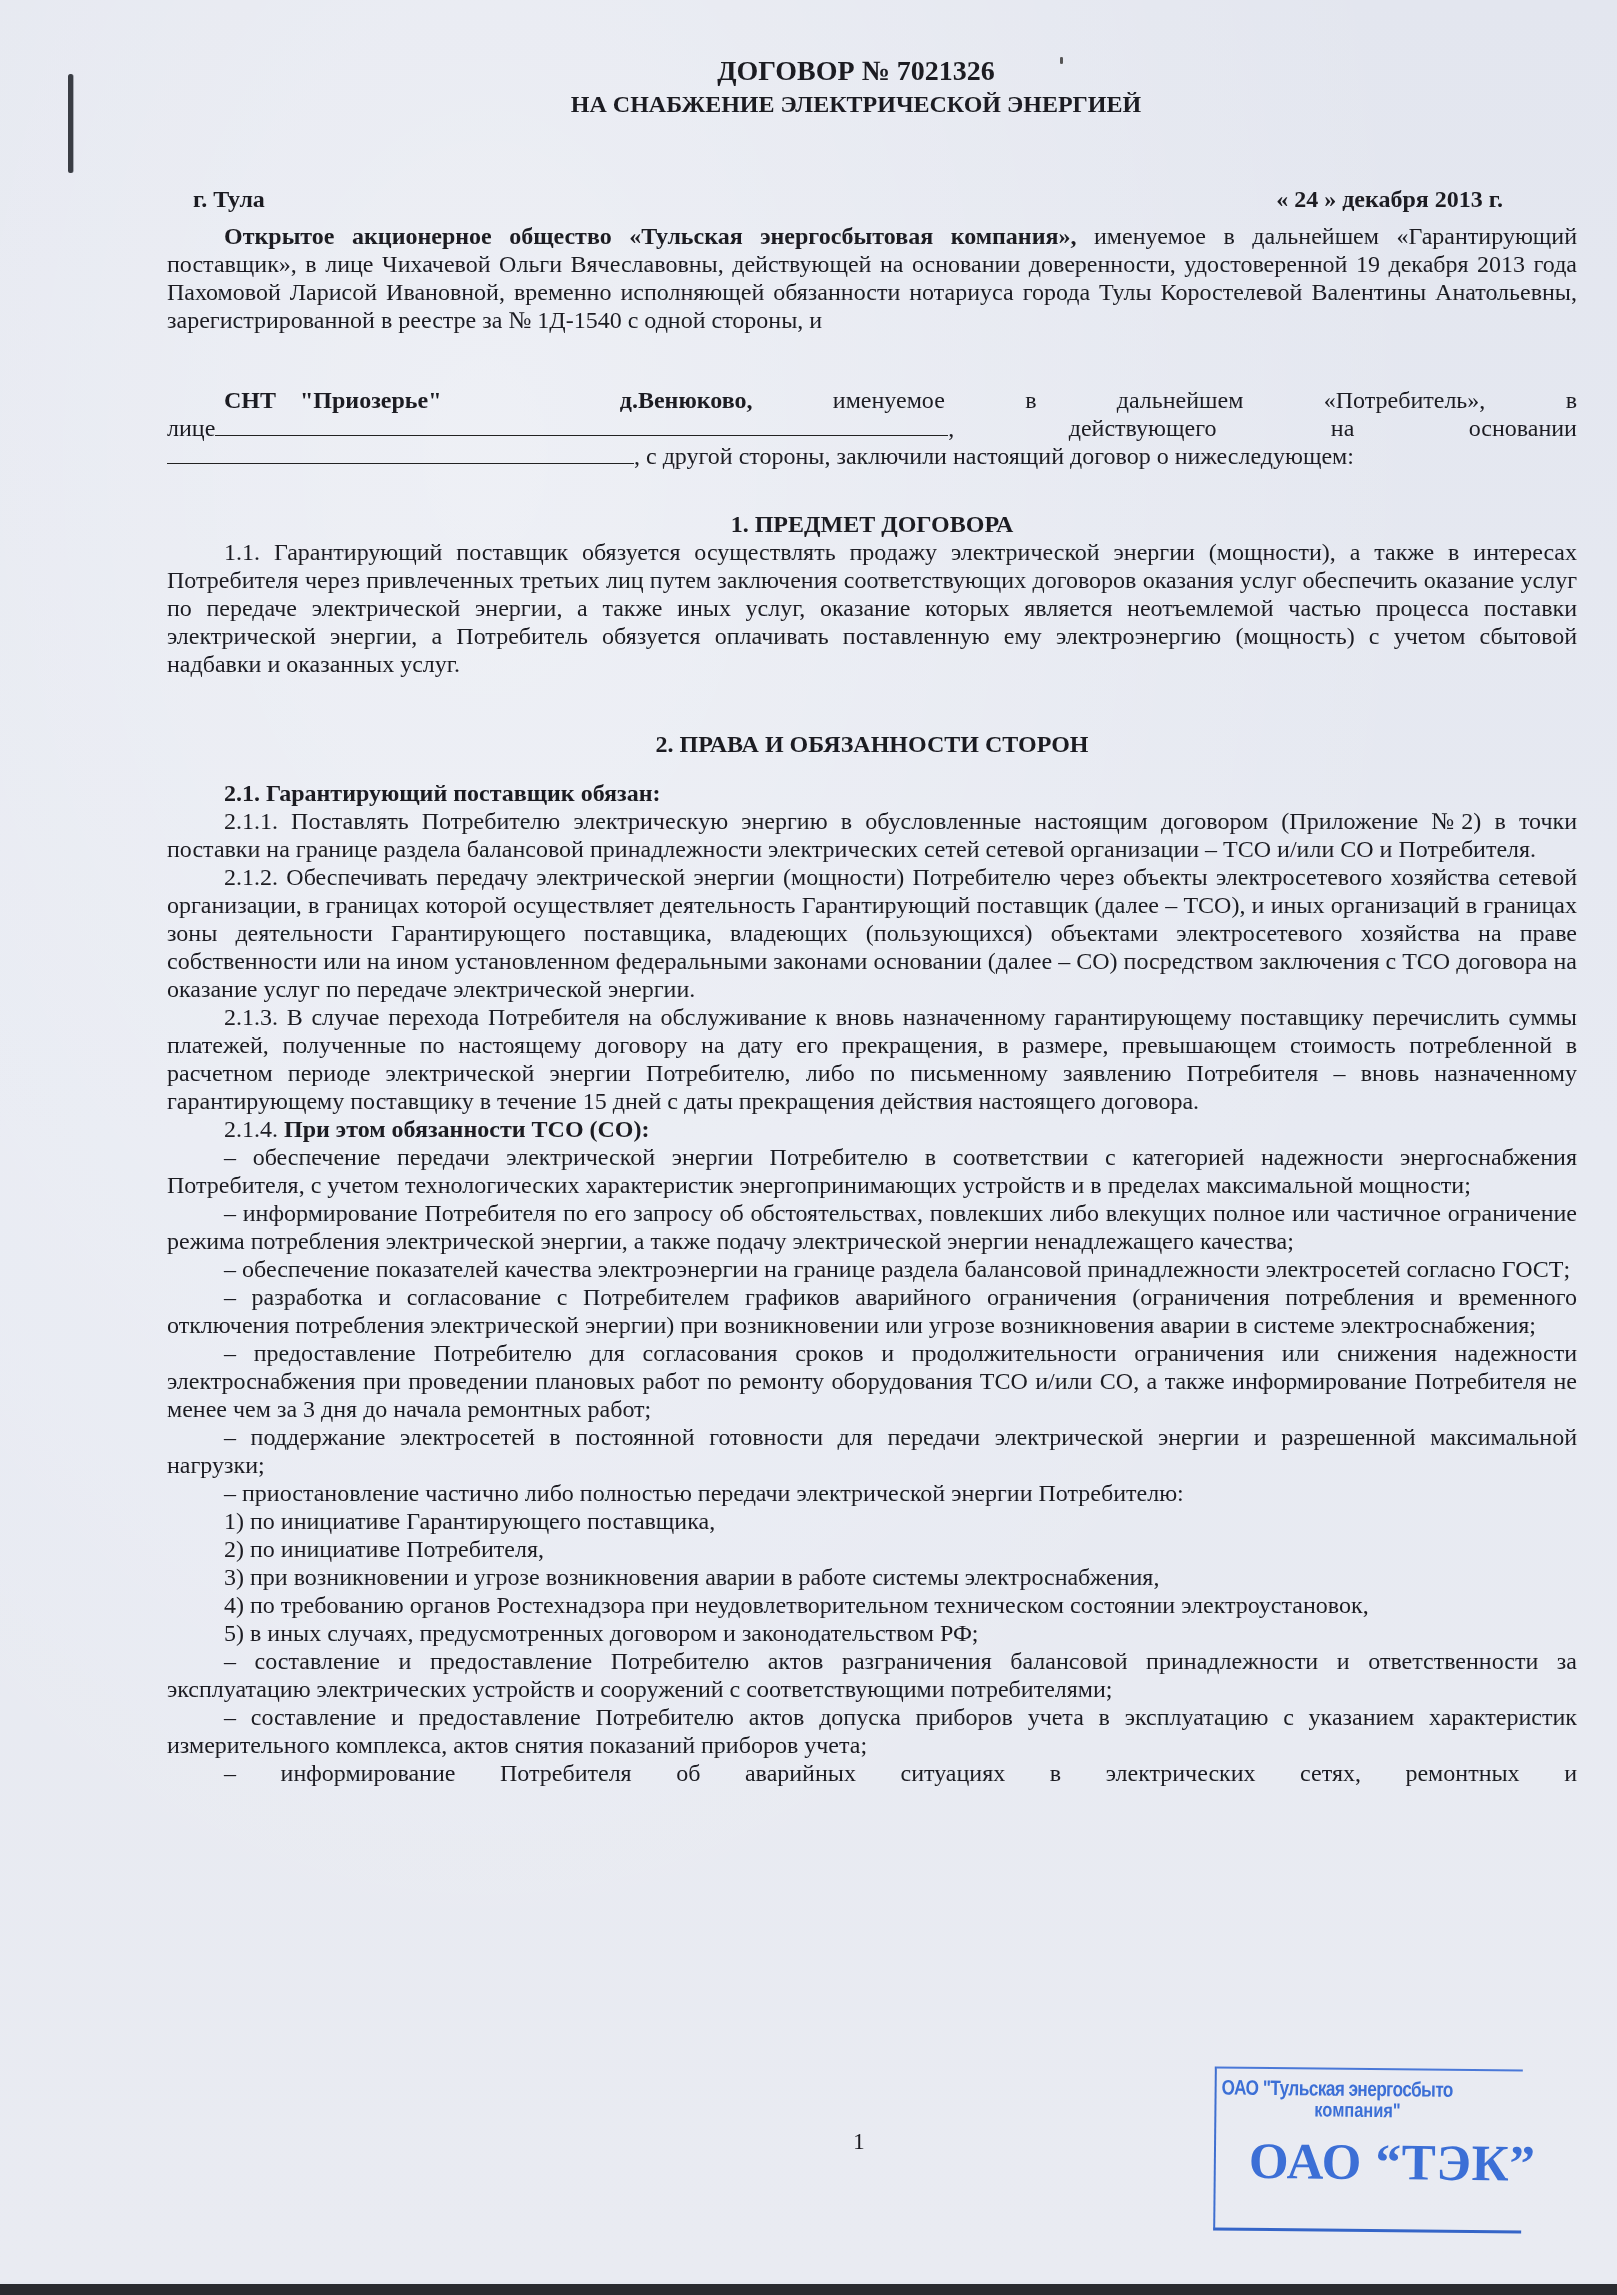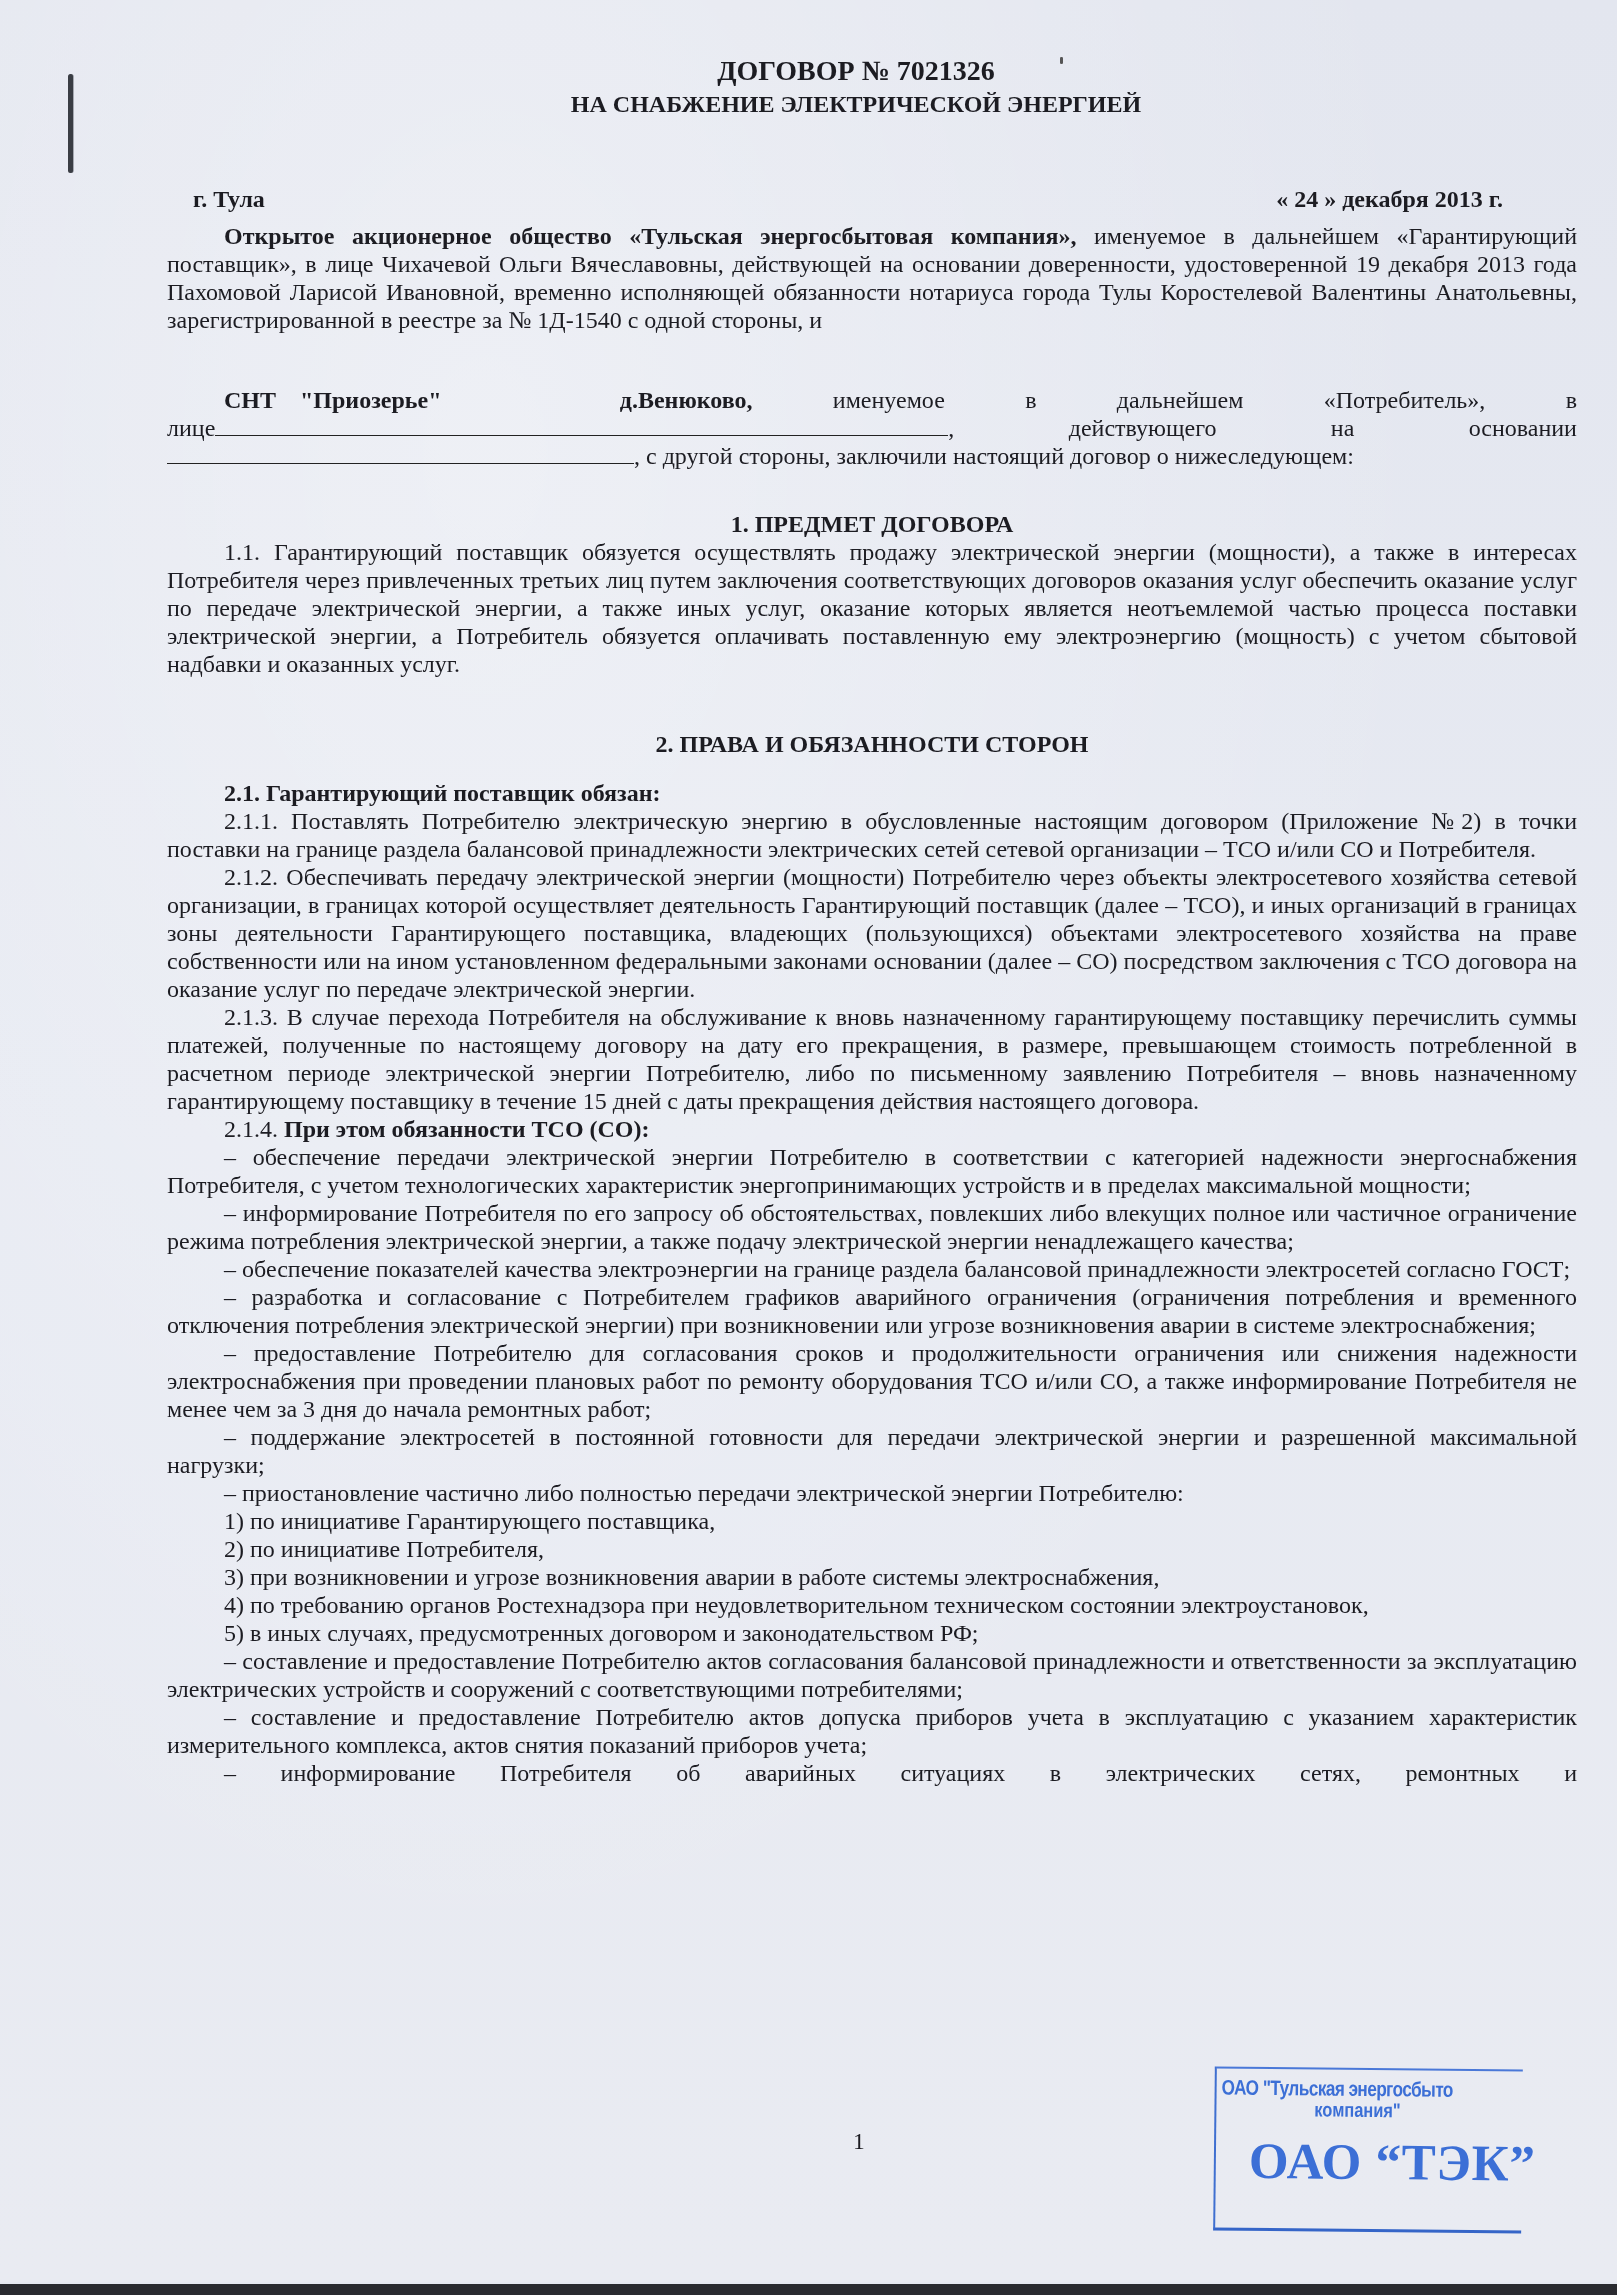--- a/index.html
+++ b/index.html
@@ -108,21 +108,21 @@
     <p class="j ind">–  предоставление Потребителю для согласования сроков и продолжительности ограничения или снижения надежности электроснабжения при проведении плановых работ по ремонту оборудования ТСО и/или СО, а также информирование Потребителя  не менее чем за 3 дня до начала ремонтных работ;</p>
     <p class="j ind">–  поддержание электросетей в постоянной готовности для передачи электрической энергии и разрешенной максимальной нагрузки;</p>
     <p class="ind">–  приостановление частично либо полностью передачи электрической энергии Потребителю:</p>
 
     <p class="num-item">1) по инициативе Гарантирующего поставщика,</p>
     <p class="num-item">2) по инициативе Потребителя,</p>
     <p class="num-item">3) при возникновении и угрозе возникновения аварии в работе системы электроснабжения,</p>
     <p class="num-item">4) по требованию органов Ростехнадзора при неудовлетворительном техническом состоянии электроустановок,</p>
     <p class="num-item">5) в иных случаях, предусмотренных договором и законодательством РФ;</p>
 
-    <p class="j ind">–  составление и предоставление Потребителю актов согласования балансовой принадлежности и ответственности за эксплуатацию электрических устройств и сооружений с соответствующими потребителями;</p>
+    <p class="j ind">–  составление и предоставление Потребителю актов разграничения балансовой принадлежности и ответственности за эксплуатацию электрических устройств и сооружений с соответствующими потребителями;</p>
     <p class="j ind">–  составление и предоставление Потребителю актов допуска приборов учета в эксплуатацию с указанием характеристик измерительного комплекса, актов снятия показаний приборов учета;</p>
     <p class="ind" style="text-align:justify; text-align-last:justify;">–  информирование Потребителя   об аварийных ситуациях в электрических сетях, ремонтных и</p>
   </div>
 </div>
 
 <div class="pagenum">1</div>
 
 <div class="stamp">
   <div class="s1">ОАО "Тульская энергосбыто</div>
   <div class="s2">компания"</div>

